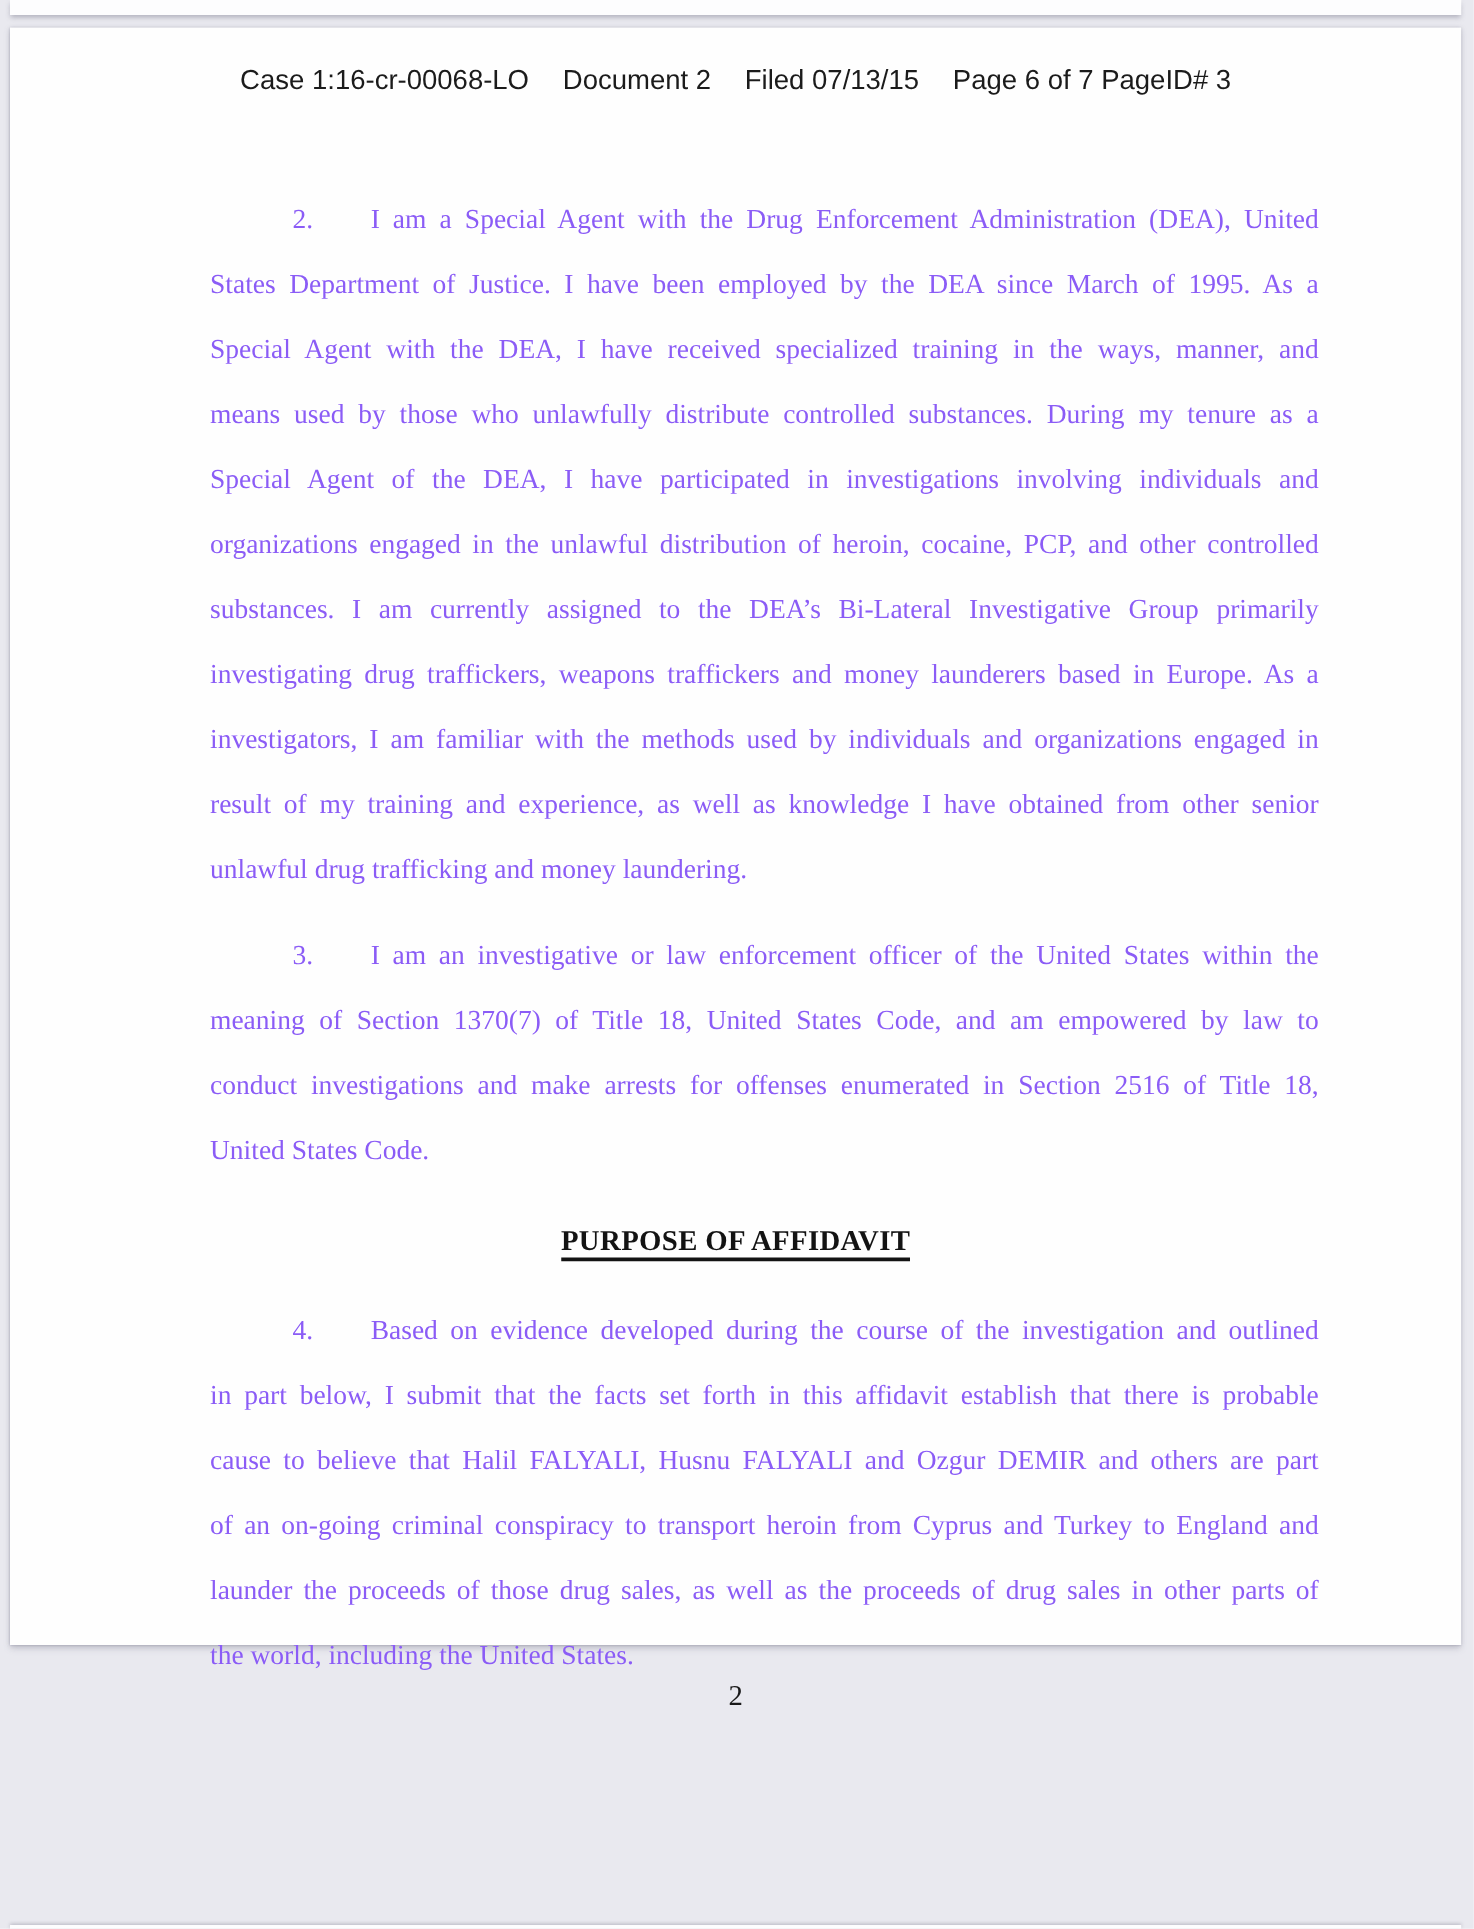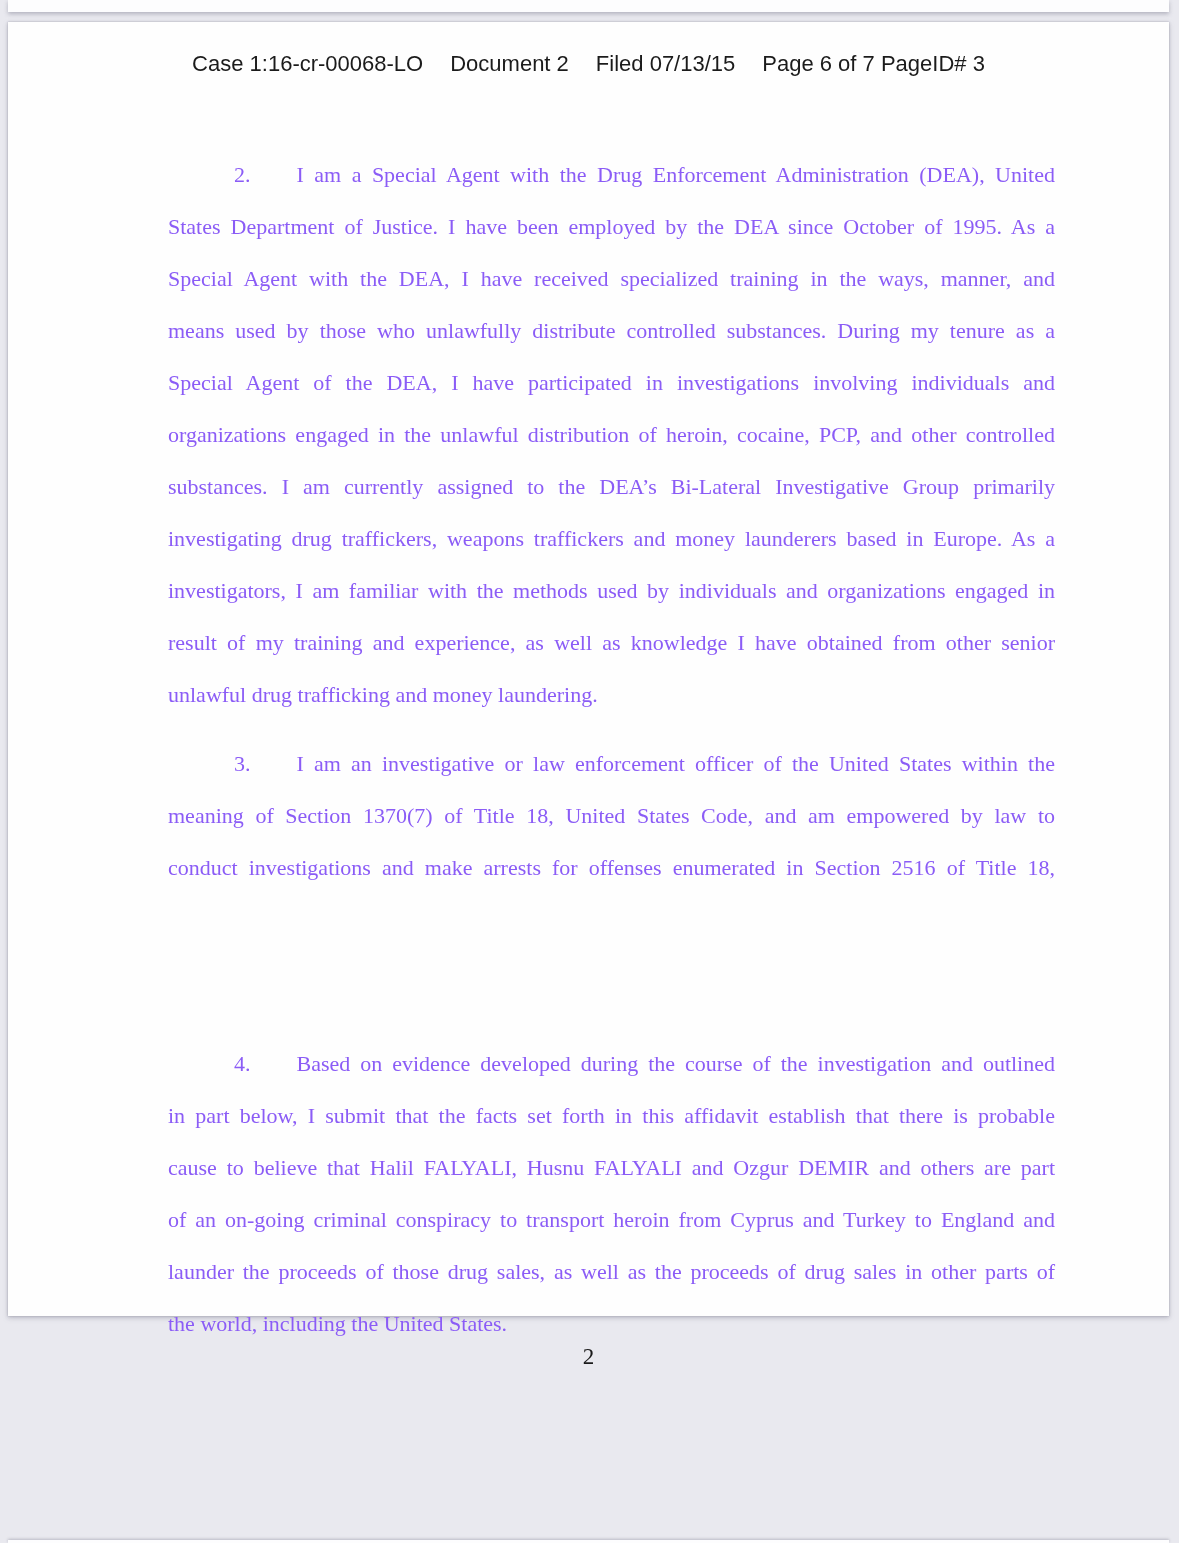--- a/index.html
+++ b/index.html
@@ -114,38 +114,42 @@
 
   <div class="case-header">
     <span>Case 1:16-cr-00068-LO</span>
     <span>Document 2</span>
     <span>Filed 07/13/15</span>
     <span>Page 6 of 7 PageID# 3</span>
   </div>
 
   <div class="para para-2">
     <div class="line firstline"><span class="pnum">2.</span><span>I am a Special Agent with the Drug Enforcement Administration (DEA), United</span></div>
-    <div class="line">States Department of Justice. I have been employed by the DEA since October of 1995. As a</div>
+    <div class="line">States Department of Justice. I have been employed by the DEA since March of 1995. As a</div>
     <div class="line">Special Agent with the DEA, I have received specialized training in the ways, manner, and</div>
     <div class="line">means used by those who unlawfully distribute controlled substances. During my tenure as a</div>
     <div class="line">Special Agent of the DEA, I have participated in investigations involving individuals and</div>
     <div class="line">organizations engaged in the unlawful distribution of heroin, cocaine, PCP, and other controlled</div>
     <div class="line">substances. I am currently assigned to the DEA’s Bi-Lateral Investigative Group primarily</div>
     <div class="line">investigating drug traffickers, weapons traffickers and money launderers based in Europe. As a</div>
     <div class="line">investigators, I am familiar with the methods used by individuals and organizations engaged in</div>
     <div class="line">result of my training and experience, as well as knowledge I have obtained from other senior</div>
     <div class="line lastline">unlawful drug trafficking and money laundering.</div>
   </div>
 
   <div class="para para-3">
     <div class="line firstline"><span class="pnum">3.</span><span>I am an investigative or law enforcement officer of the United States within the</span></div>
     <div class="line">meaning of Section 1370(7) of Title 18, United States Code, and am empowered by law to</div>
     <div class="line">conduct investigations and make arrests for offenses enumerated in Section 2516 of Title 18,</div>
+    <div class="line lastline">United States Code.</div>
   </div>
 
+  <div class="section-heading">
+    <span class="underlined">PURPOSE OF AFFIDAVIT</span>
+  </div>
 
   <div class="para para-4">
     <div class="line firstline"><span class="pnum">4.</span><span>Based on evidence developed during the course of the investigation and outlined</span></div>
     <div class="line">in part below, I submit that the facts set forth in this affidavit establish that there is probable</div>
     <div class="line">cause to believe that Halil FALYALI, Husnu FALYALI and Ozgur DEMIR and others are part</div>
     <div class="line">of an on-going criminal conspiracy to transport heroin from Cyprus and Turkey to England and</div>
     <div class="line">launder the proceeds of those drug sales, as well as the proceeds of drug sales in other parts of</div>
     <div class="line lastline">the world, including the United States.</div>
   </div>
 

